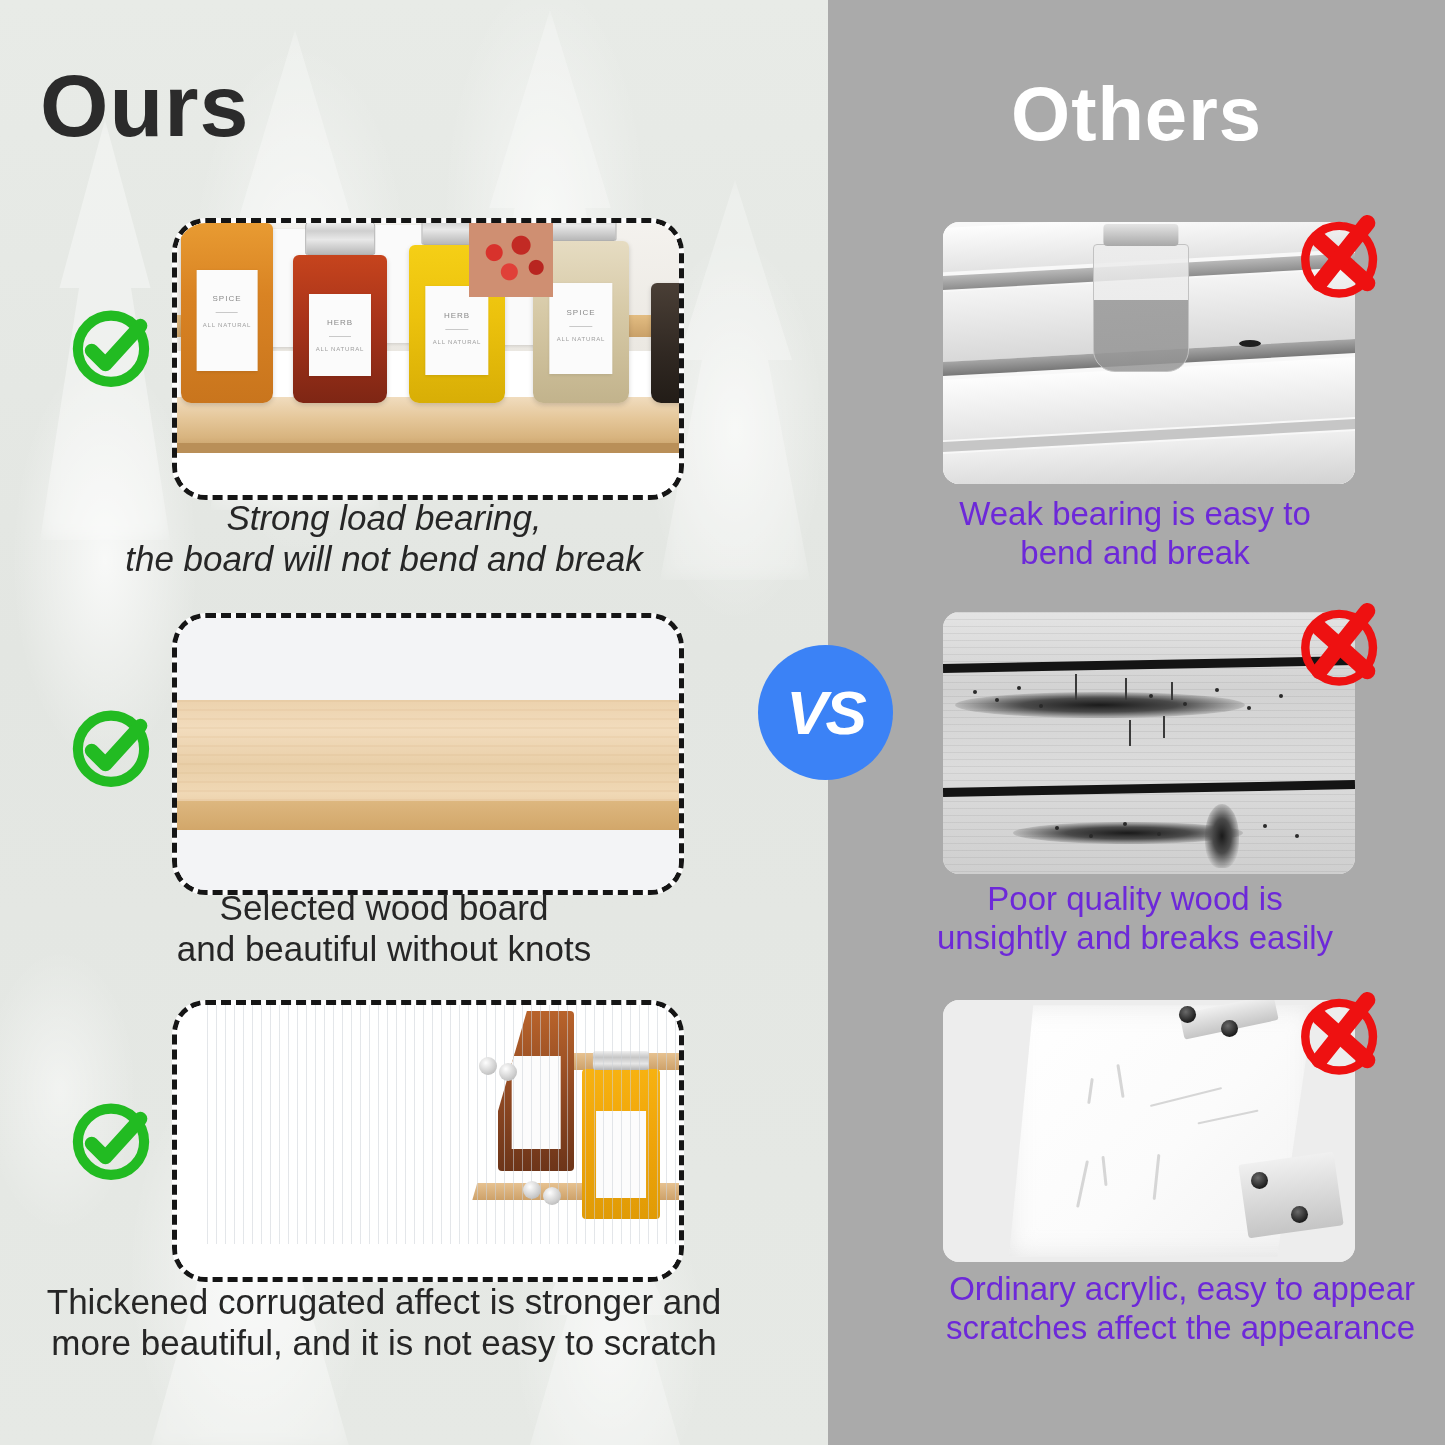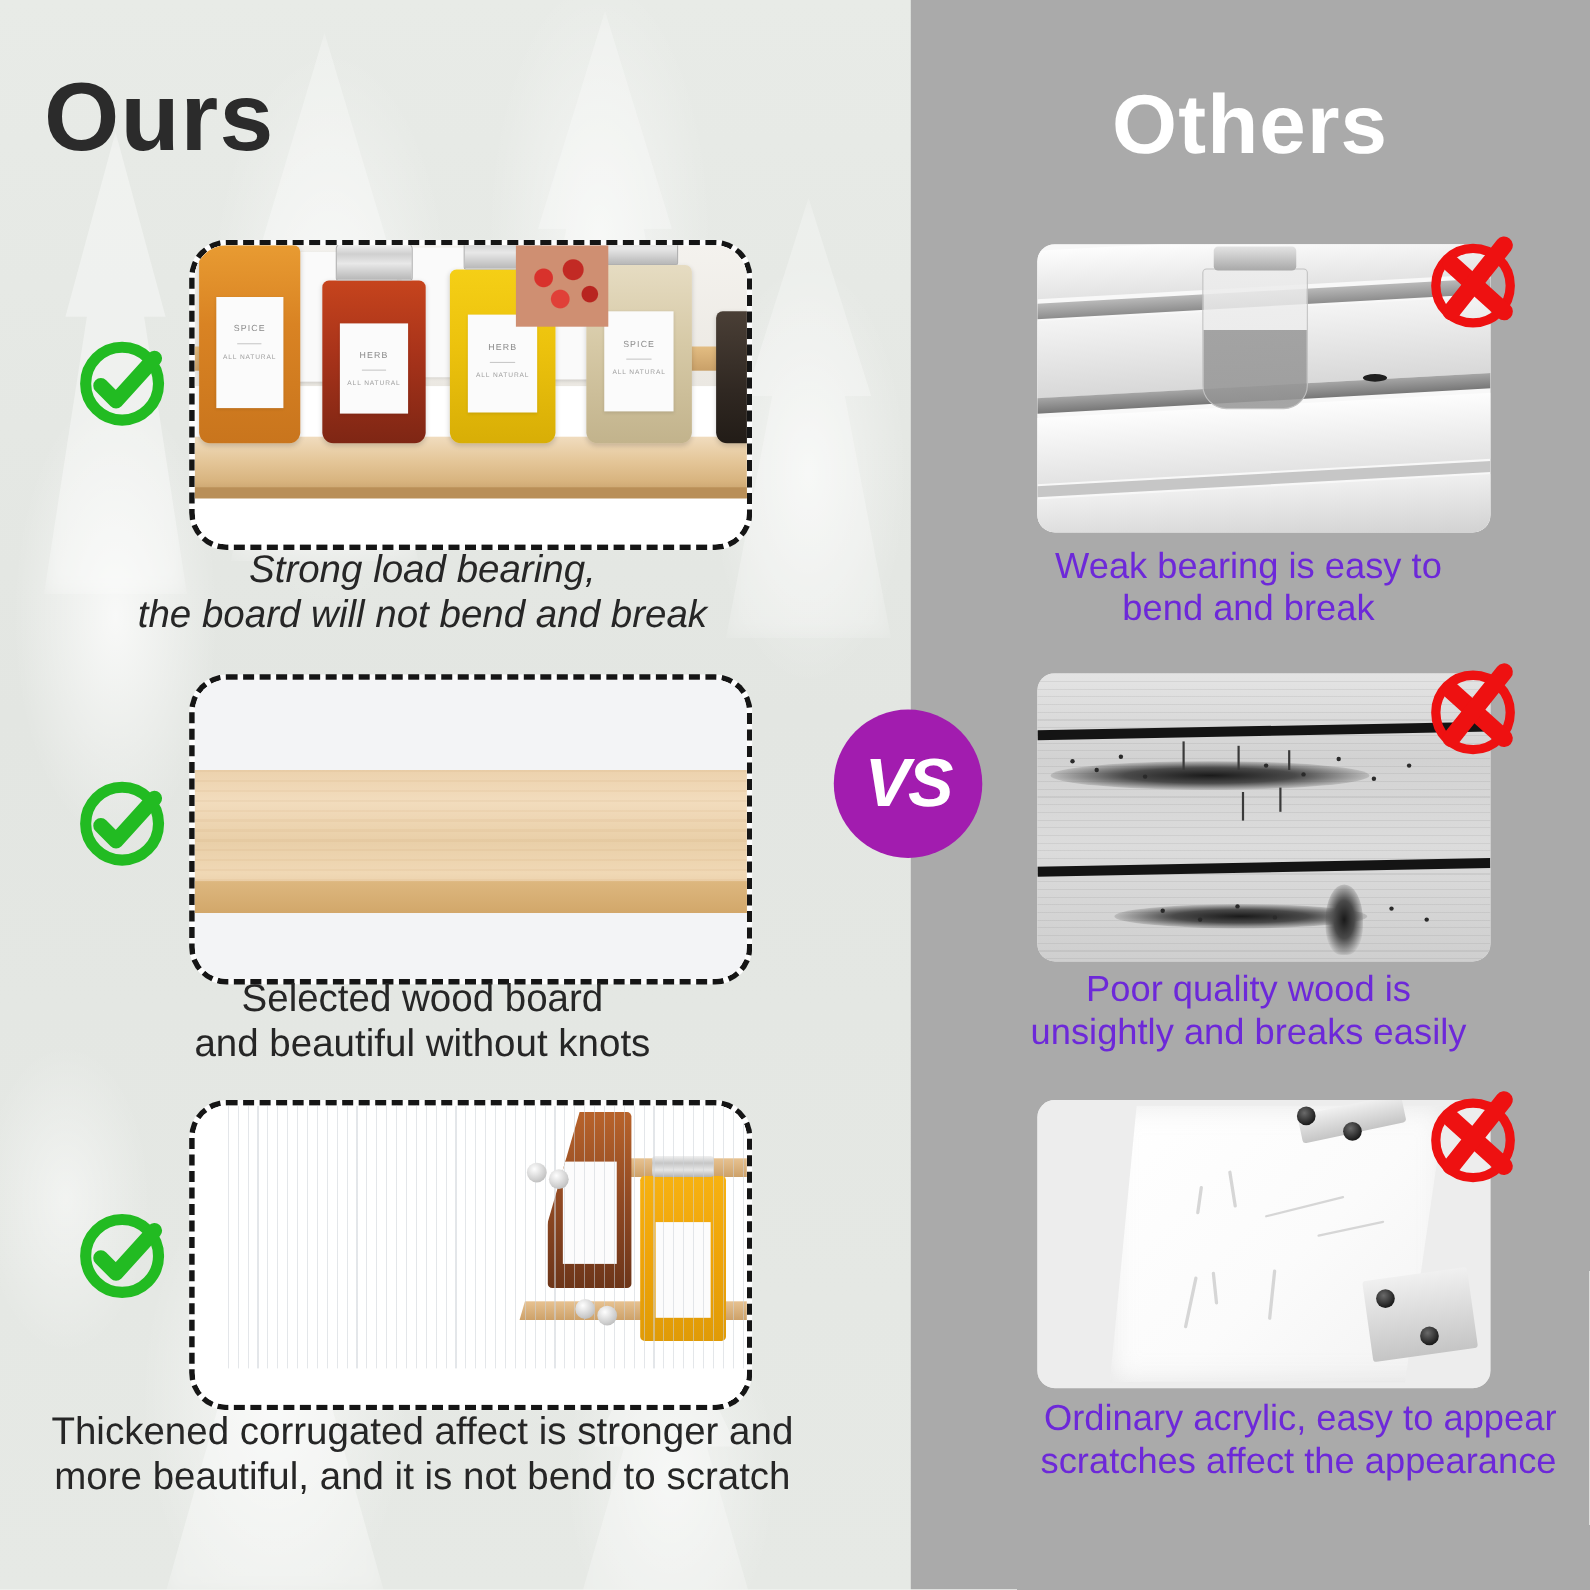--- a/index.html
+++ b/index.html
@@ -87,21 +87,21 @@
   }
 
   
   .check-icon { position: absolute; width: 92px; height: 92px; }
   .x-icon { position: absolute; width: 94px; height: 94px; }
 
   
   .vs-badge {
     position: absolute; left: 758px; top: 645px;
     width: 135px; height: 135px; border-radius: 50%;
-    background: #a21caf;
+    background: #3b82f6;
     display: flex; align-items: center; justify-content: center;
     z-index: 40;
   }
   .vs-badge span {
     color: #fff; font-size: 62px; font-weight: bold;
     font-style: italic; letter-spacing: -2px;
   }
 
   
   .jars-scene { position: absolute; inset: 0; background: #ffffff; }
@@ -459,21 +459,21 @@
       <div class="corrugate"></div>
       <div class="screw" style="left:302px;top:52px;"></div>
       <div class="screw" style="left:322px;top:58px;"></div>
       <div class="screw" style="left:346px;top:176px;"></div>
       <div class="screw" style="left:366px;top:182px;"></div>
     </div>
   </div>
 
   <div class="cap-ours" style="left:14px;top:1282px;">
     <div>Thickened corrugated affect is stronger and</div>
-    <div>more beautiful, and it is not bend to scratch</div>
+    <div>more beautiful, and it is not easy to scratch</div>
   </div>
 
   <div class="card-others" style="left:943px;top:1000px;">
     <div class="scratch-scene">
       <div class="acryl-panel"></div>
       <div class="scratch" style="left:146px;top:78px;width:3px;height:26px;transform:rotate(8deg);"></div>
       <div class="scratch" style="left:176px;top:64px;width:3px;height:34px;transform:rotate(-9deg);"></div>
       <div class="scratch" style="left:206px;top:96px;width:74px;height:2px;transform:rotate(-14deg);"></div>
       <div class="scratch" style="left:254px;top:116px;width:62px;height:2px;transform:rotate(-12deg);"></div>
       <div class="scratch" style="left:138px;top:160px;width:3px;height:48px;transform:rotate(12deg);"></div>

